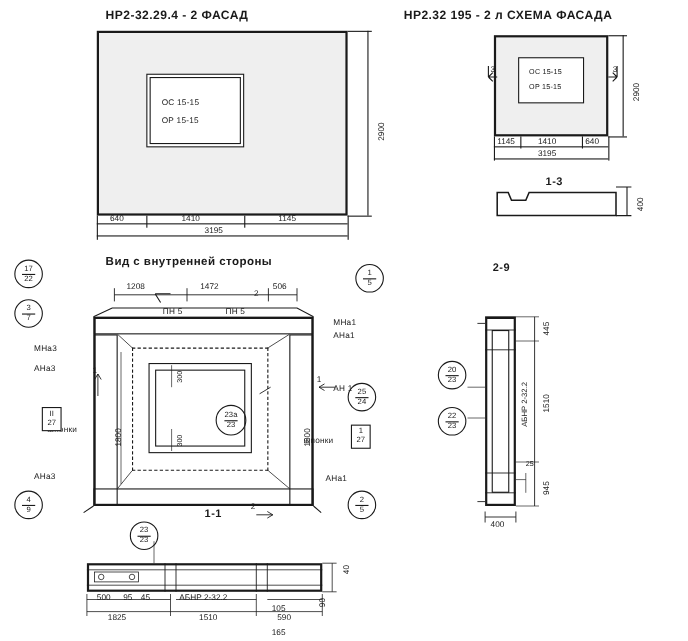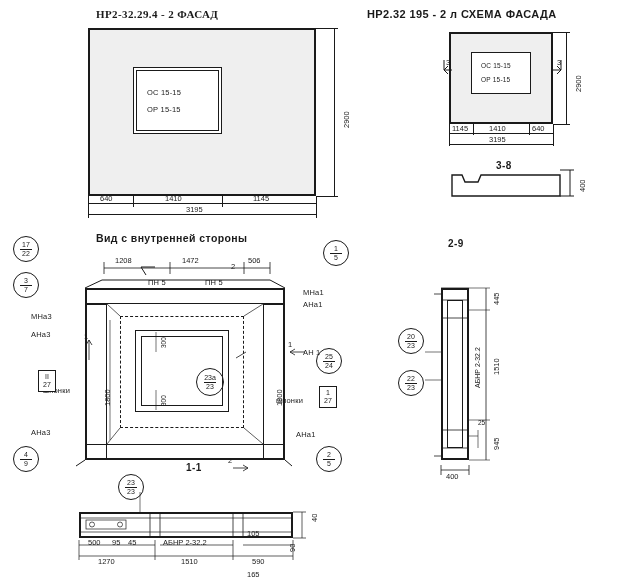--- a/index.html
+++ b/index.html
@@ -17,24 +17,24 @@
   .fill{background:#efefef;}
   .circ{position:absolute;border:1px solid #1a1a1a;border-radius:50%;box-sizing:border-box;display:flex;flex-direction:column;align-items:center;justify-content:center;font-size:7px;line-height:8px;}
   .circ .d{width:12px;height:1px;background:#1a1a1a;margin:0;}
   .flag{position:absolute;border:1px solid #1a1a1a;box-sizing:border-box;display:flex;flex-direction:column;align-items:center;justify-content:center;font-size:7px;line-height:8px;background:#fff;}
   .dim{position:absolute;font-size:7.5px;white-space:nowrap;}
   svg{position:absolute;left:0;top:0;overflow:visible;}
 </style>
 </head>
 <body>
 
-<div class="ttl" style="left:96px;top:8px;font-family:Liberation Serif, serif;">НР2-32.29.4 - 2 ФАСАД</div>
+<div class="ttl" style="left:96px;top:8px;">НР2-32.29.4 - 2 ФАСАД</div>
 <div class="ttl" style="left:367px;top:8px;">НР2.32 195 - 2 л СХЕМА ФАСАДА</div>
 <div class="ttl" style="left:96px;top:232px;font-size:10.5px;">Вид с внутренней стороны</div>
-<div class="ttl" style="left:496px;top:160px;font-size:10px;">3-8</div>
+<div class="ttl" style="left:496px;top:160px;font-size:10px;">1-3</div>
 <div class="ttl" style="left:448px;top:238px;font-size:10px;">2-9</div>
 <div class="ttl" style="left:186px;top:462px;font-size:10px;">1-1</div>
 
 <div class="box2 fill" style="left:88px;top:28px;width:228px;height:168px;"></div>
 <div class="box" style="left:133px;top:67px;width:89px;height:67px;background:#ffffff;"></div>
 <div class="box" style="left:136px;top:70px;width:83px;height:61px;"></div>
 <div class="lbl sm" style="left:147px;top:88px;">ОС 15-15</div>
 <div class="lbl sm" style="left:147px;top:105px;">ОР 15-15</div>
 
 <div class="ln v" style="left:334px;top:28px;height:168px;"></div>
@@ -230,18 +230,18 @@
   <path d="M79,545 L155,545 M160,545 L233,545 M243,545 L293,545" stroke="#1a1a1a" stroke-width="0.7"></path>
   <path d="M79,556 L293,556" stroke="#1a1a1a" stroke-width="0.7"></path>
   <path d="M79,540 L79,560 M155,540 L155,560 M233,540 L233,560 M293,540 L293,560" stroke="#1a1a1a" stroke-width="0.7"></path>
   <path d="M140,492 L140,512" stroke="#1a1a1a" stroke-width="0.6"></path>
 </svg>
 <div class="dim" style="left:88px;top:538px;">500</div>
 <div class="dim" style="left:112px;top:538px;">95</div>
 <div class="dim" style="left:128px;top:538px;">45</div>
 <div class="dim" style="left:163px;top:538px;">АБНР 2-32.2</div>
 <div class="dim" style="left:247px;top:570px;">165</div>
-<div class="dim" style="left:247px;top:529px;">105</div>
+<div class="dim" style="left:247px;top:548px;">105</div>
 <div class="dim rot90" style="left:310px;top:522px;">40</div>
 <div class="dim rot90" style="left:288px;top:552px;">90</div>
-<div class="dim" style="left:98px;top:557px;">1270</div>
+<div class="dim" style="left:98px;top:557px;">1825</div>
 <div class="dim" style="left:181px;top:557px;">1510</div>
 <div class="dim" style="left:252px;top:557px;">590</div>
 
 </body></html>

